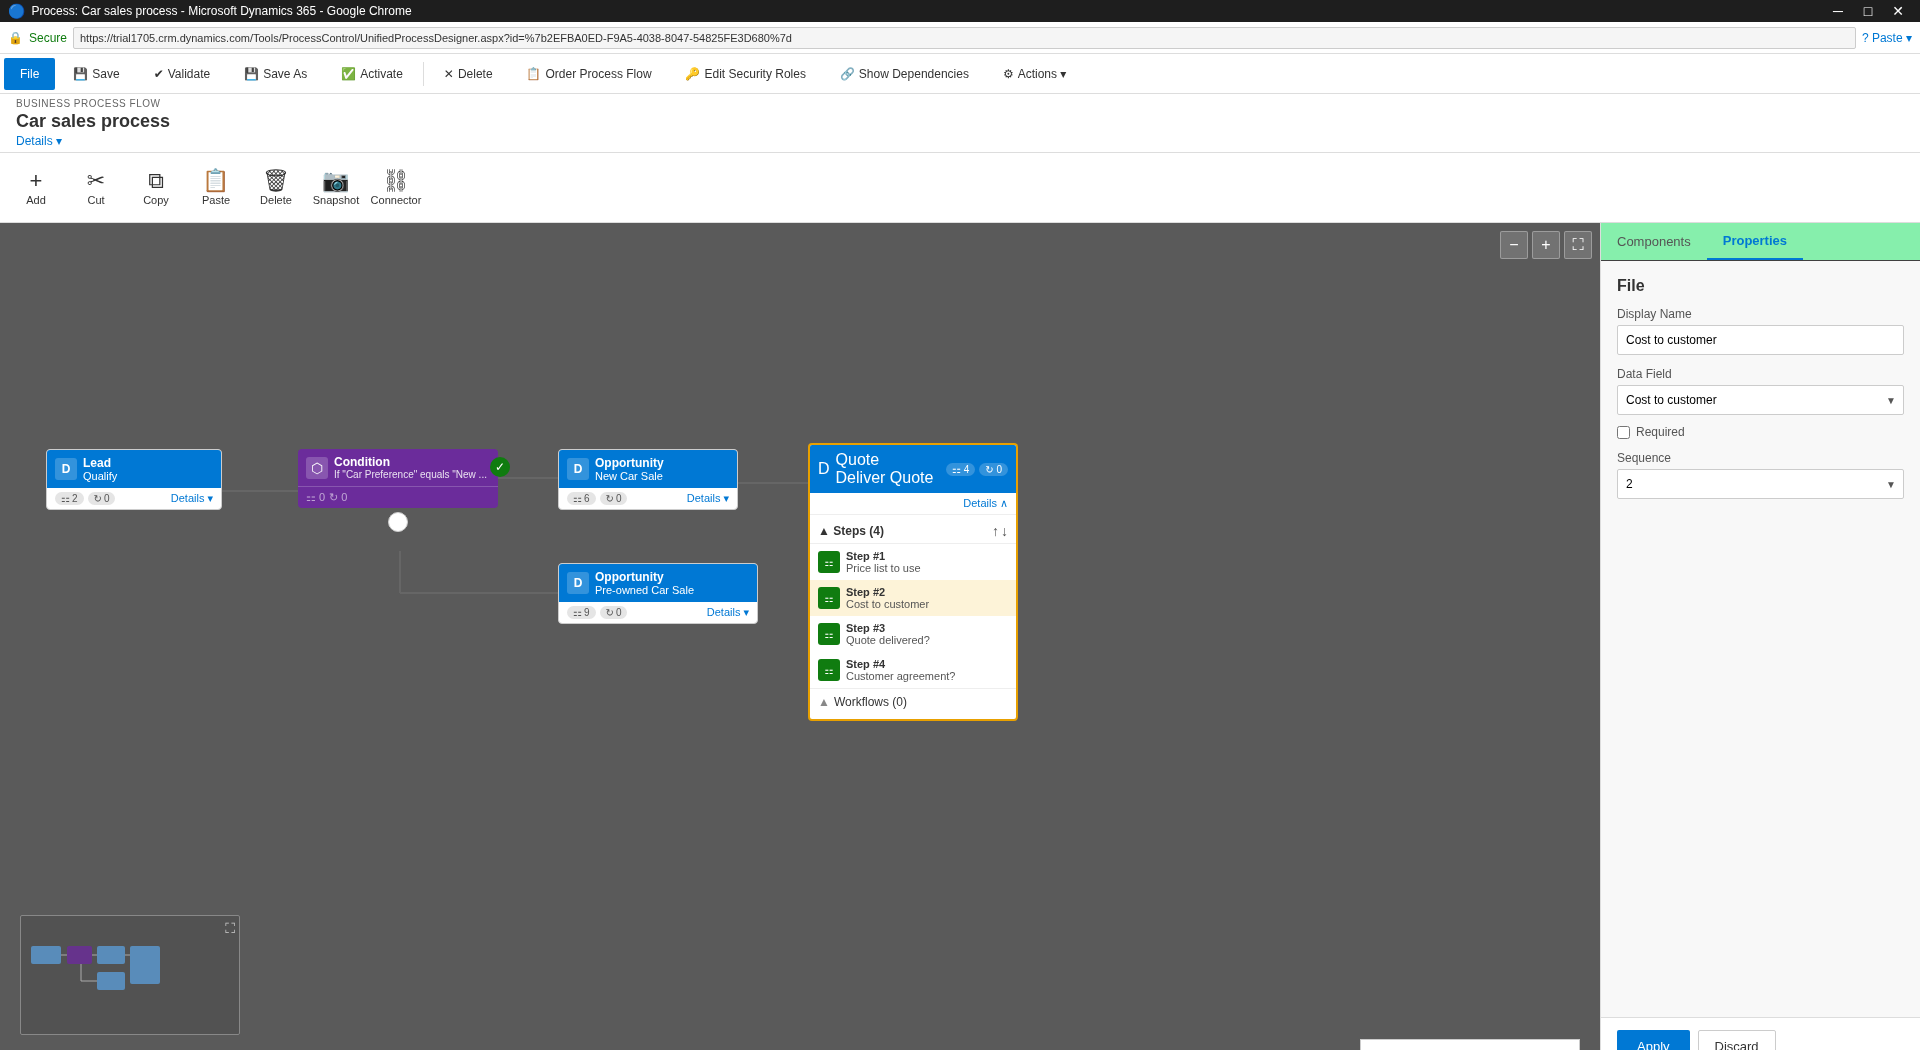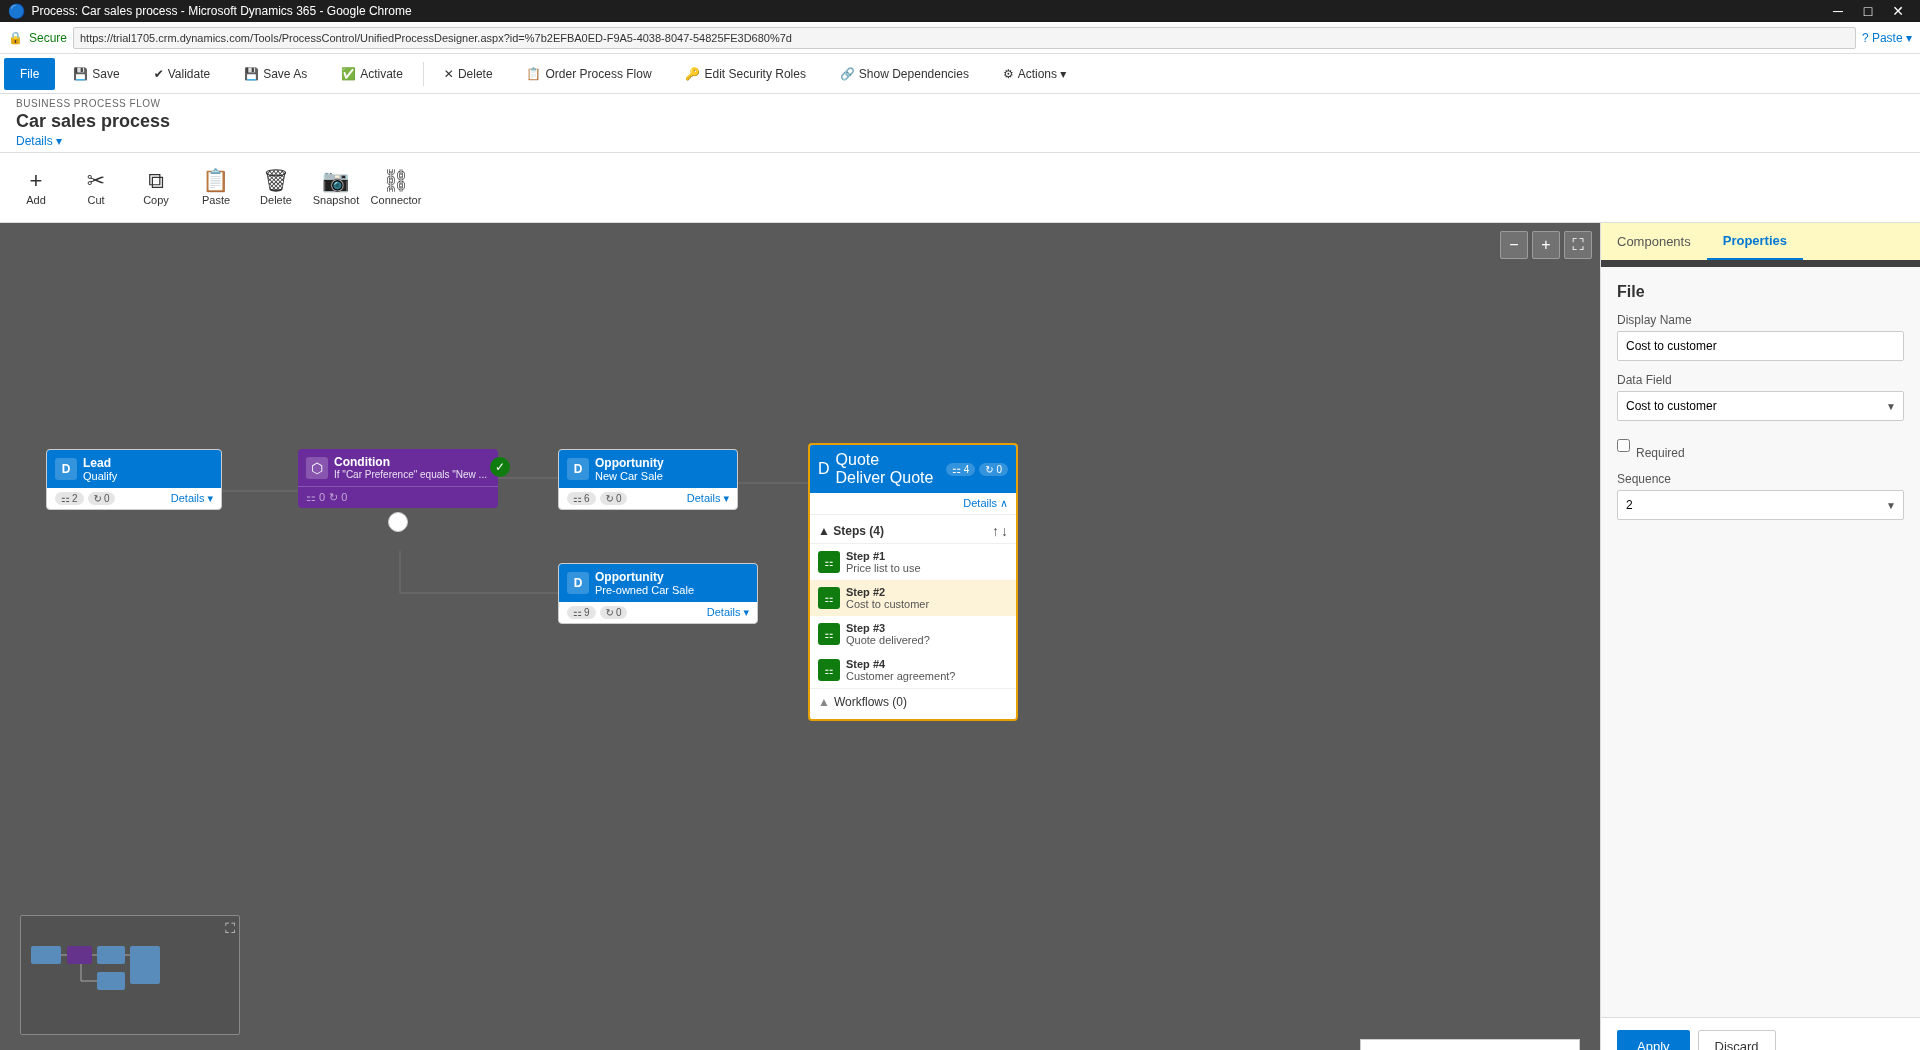--- a/index.html
+++ b/index.html
@@ -255,22 +255,22 @@
 
     
     .right-panel {
       width: 320px;
       background: #f8f8f8;
       border-left: 1px solid #ddd;
       display: flex; flex-direction: column;
     }
     .panel-tabs {
       display: flex;
-      border-bottom: 7px solid #404040;
-      background: #fef9c3;
+      border-bottom: 1px solid #404040;
+      background: #86efac;
     }
     .panel-tab {
       padding: 10px 16px; font-size: 13px; cursor: pointer;
       color: #555; border-bottom: 2px solid transparent;
       border: none; background: transparent;
     }
     .panel-tab.active { color: #0078d4; border-bottom: 2px solid #0078d4; font-weight: 600; }
     .panel-content { flex: 1; padding: 16px; overflow-y: auto; }
     .panel-section-title { font-size: 16px; font-weight: 600; color: #333; margin-bottom: 12px; }
     .field-label { font-size: 12px; color: #555; margin-bottom: 4px; margin-top: 12px; }
@@ -283,21 +283,21 @@
       padding: 0 8px; font-size: 12px; border-radius: 2px; background: #fff;
       appearance: none; cursor: pointer;
     }
     .select-wrapper { position: relative; }
     .select-wrapper::after {
       content: '▼'; position: absolute; right: 8px; top: 50%;
       transform: translateY(-50%); font-size: 10px; color: #555; pointer-events: none;
     }
     .checkbox-row { display: flex; align-items: center; gap: 6px; margin-top: 10px; }
     .checkbox-row input { cursor: pointer; }
-    .checkbox-row label { font-size: 12px; color: #555; cursor: pointer; margin-top: 15px; }
+    .checkbox-row label { font-size: 12px; color: #555; cursor: pointer; }
     .panel-footer {
       padding: 12px 16px;
       display: flex; gap: 8px;
       border-top: 1px solid #ddd;
       background: #fff;
     }
     .apply-btn {
       background: #0078d4; color: #fff; border: none;
       padding: 8px 20px; font-size: 13px; border-radius: 2px; cursor: pointer;
     }

